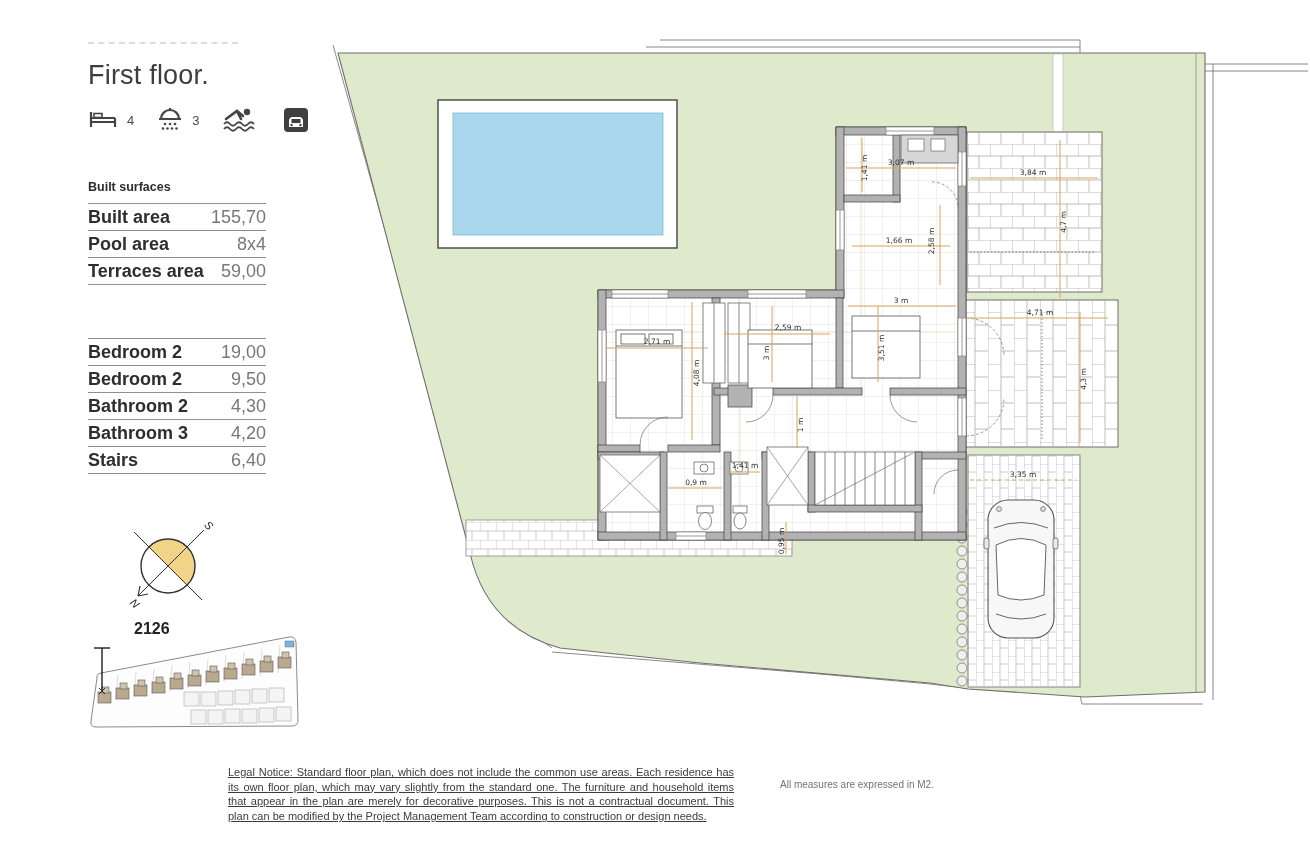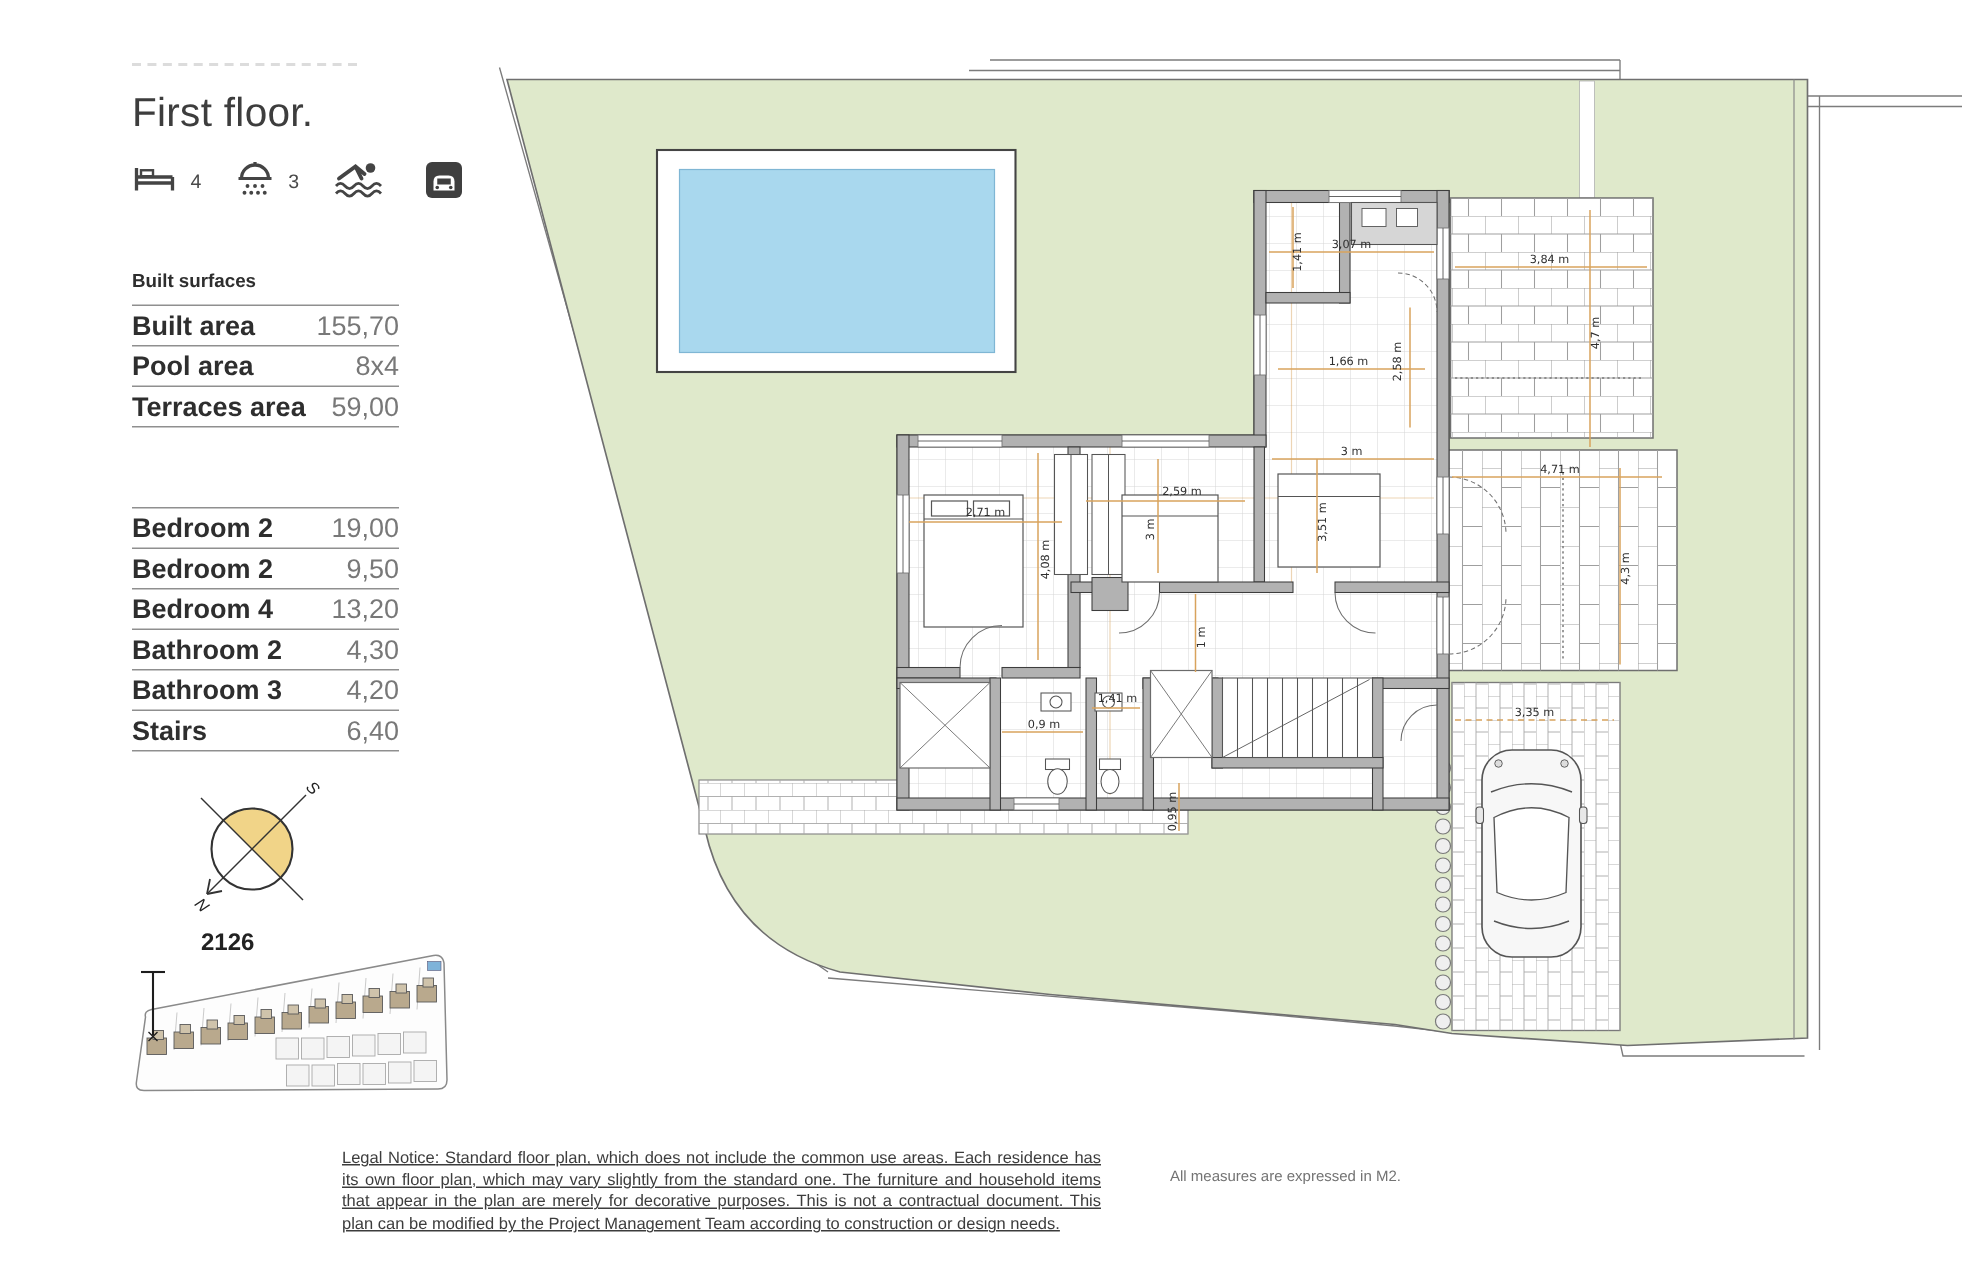--- a/index.html
+++ b/index.html
@@ -92,24 +92,20 @@
 <div id="tbl-rooms" class="abs tbl">
   <div class="row">
     <span class="lbl">Bedroom 2</span>
     <span class="val">19,00</span>
   </div>
   <div class="row">
     <span class="lbl">Bedroom 2</span>
     <span class="val">9,50</span>
   </div>
   <div class="row">
-    <span class="lbl">Bedroom 4</span>
-    <span class="val">13,20</span>
-  </div>
-  <div class="row">
     <span class="lbl">Bathroom 2</span>
     <span class="val">4,30</span>
   </div>
   <div class="row">
     <span class="lbl">Bathroom 3</span>
     <span class="val">4,20</span>
   </div>
   <div class="row">
     <span class="lbl">Stairs</span>
     <span class="val">6,40</span>

